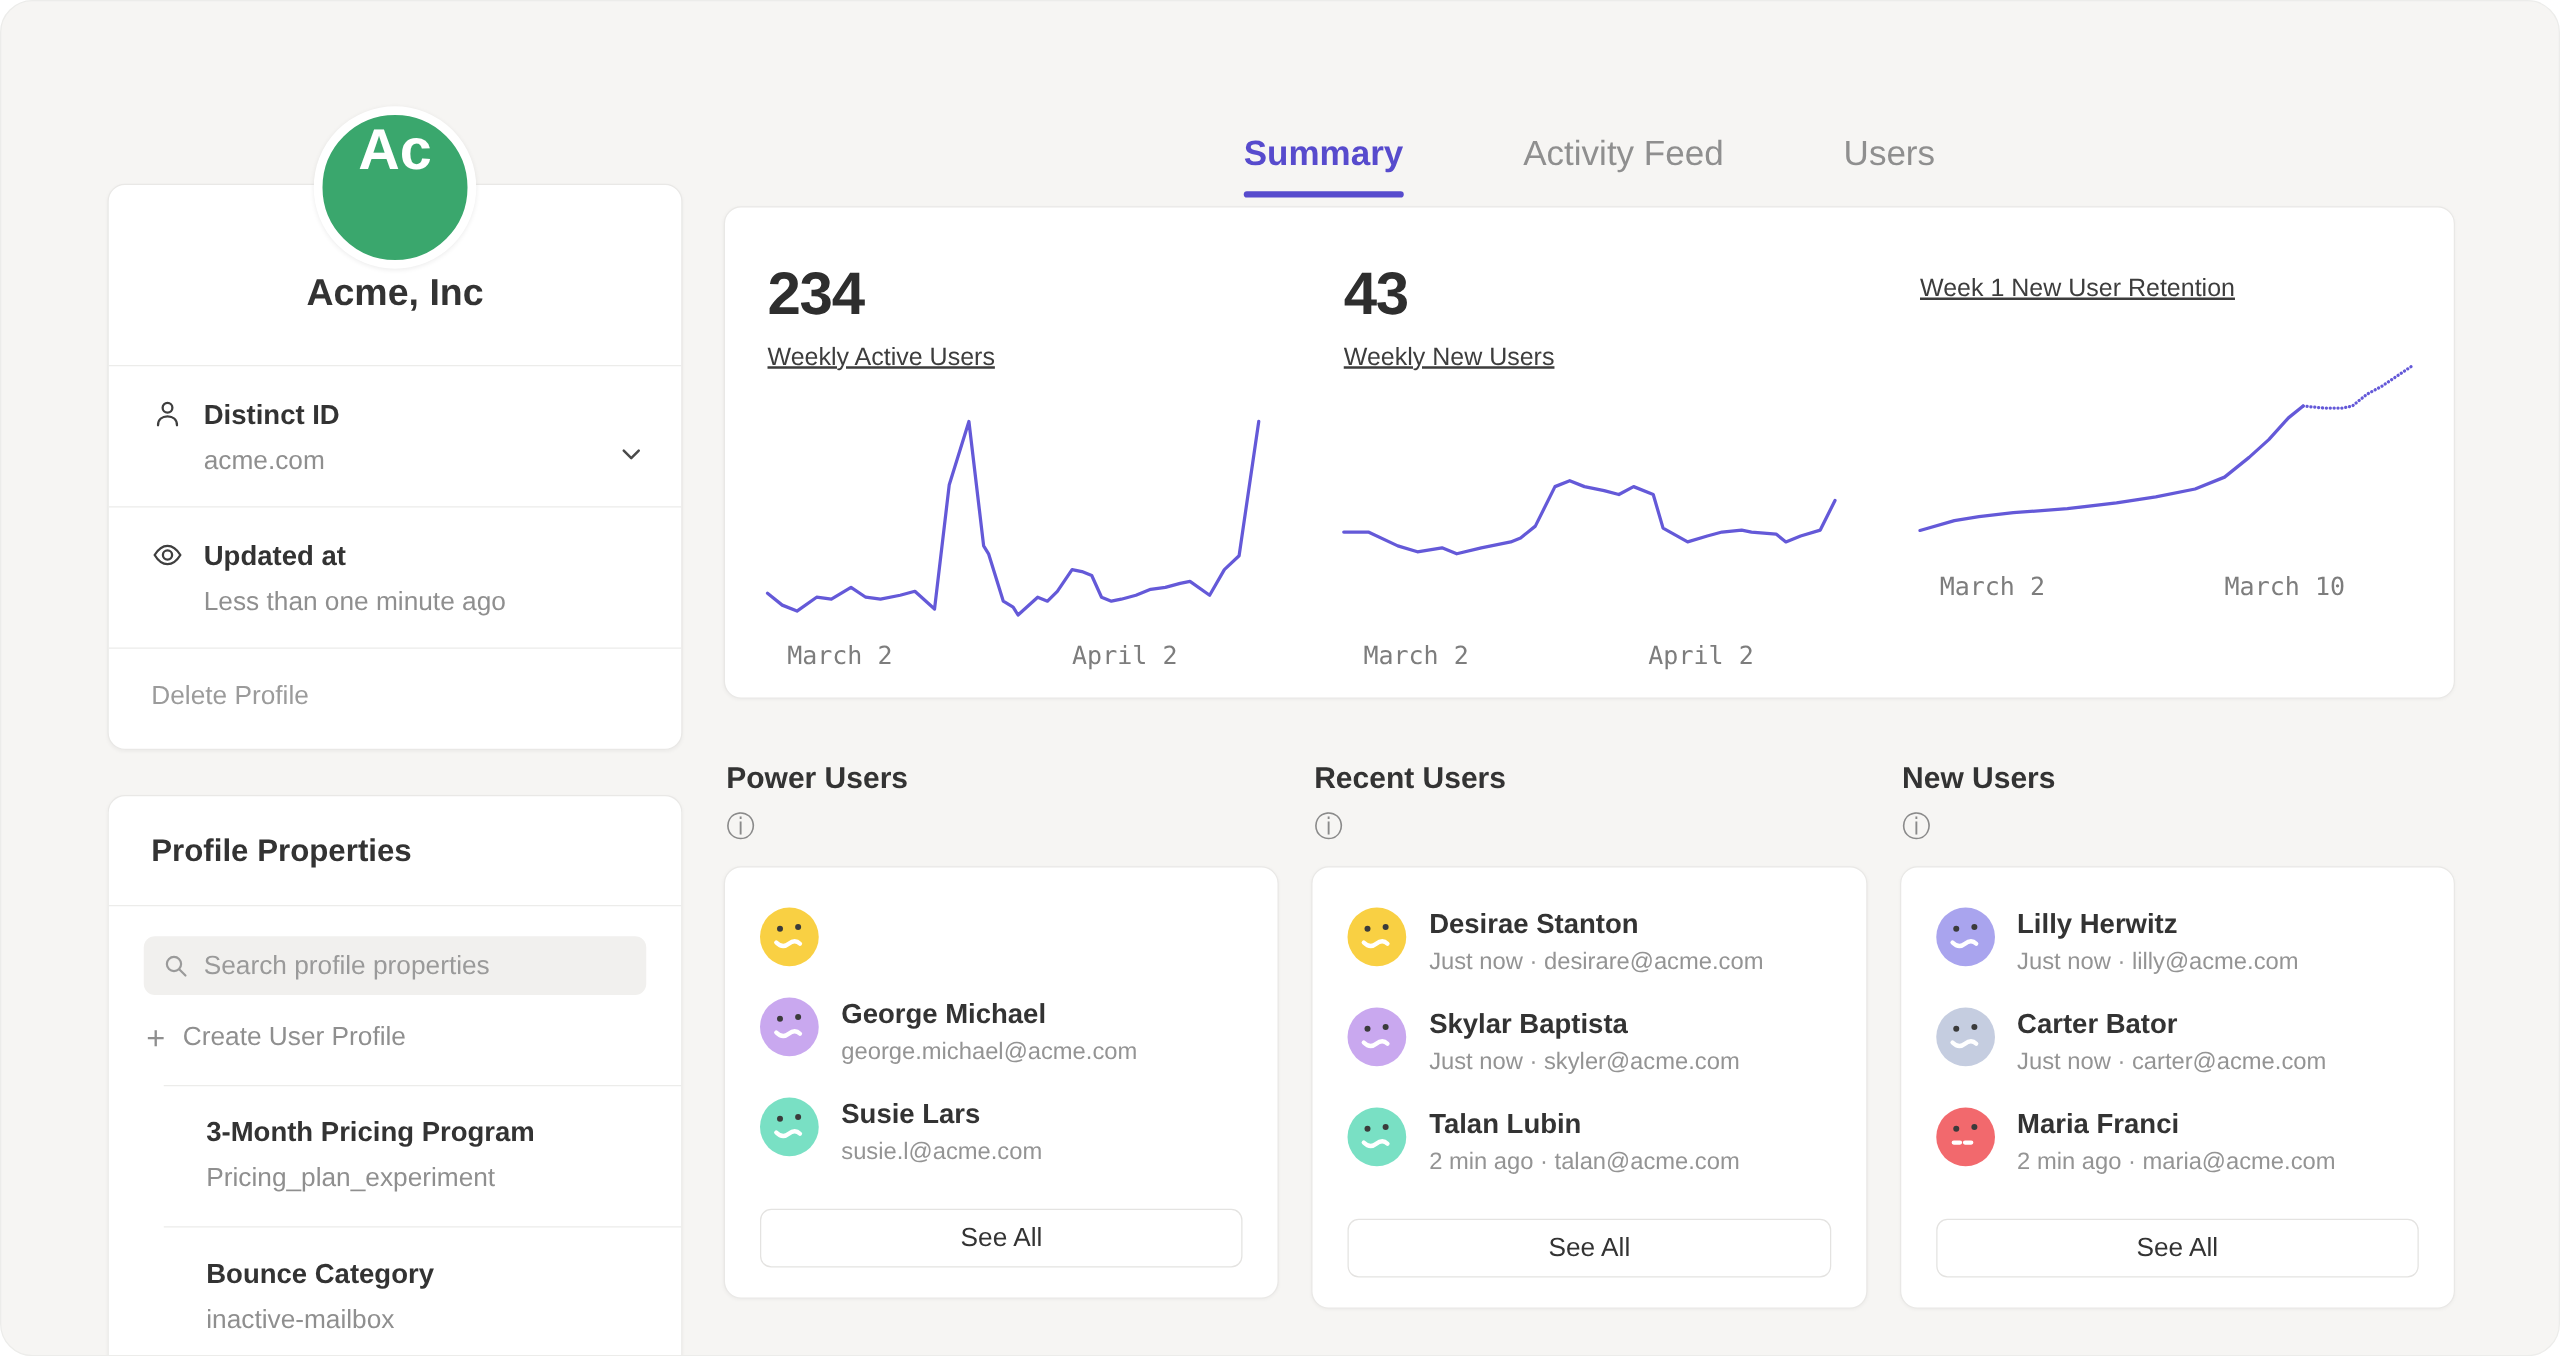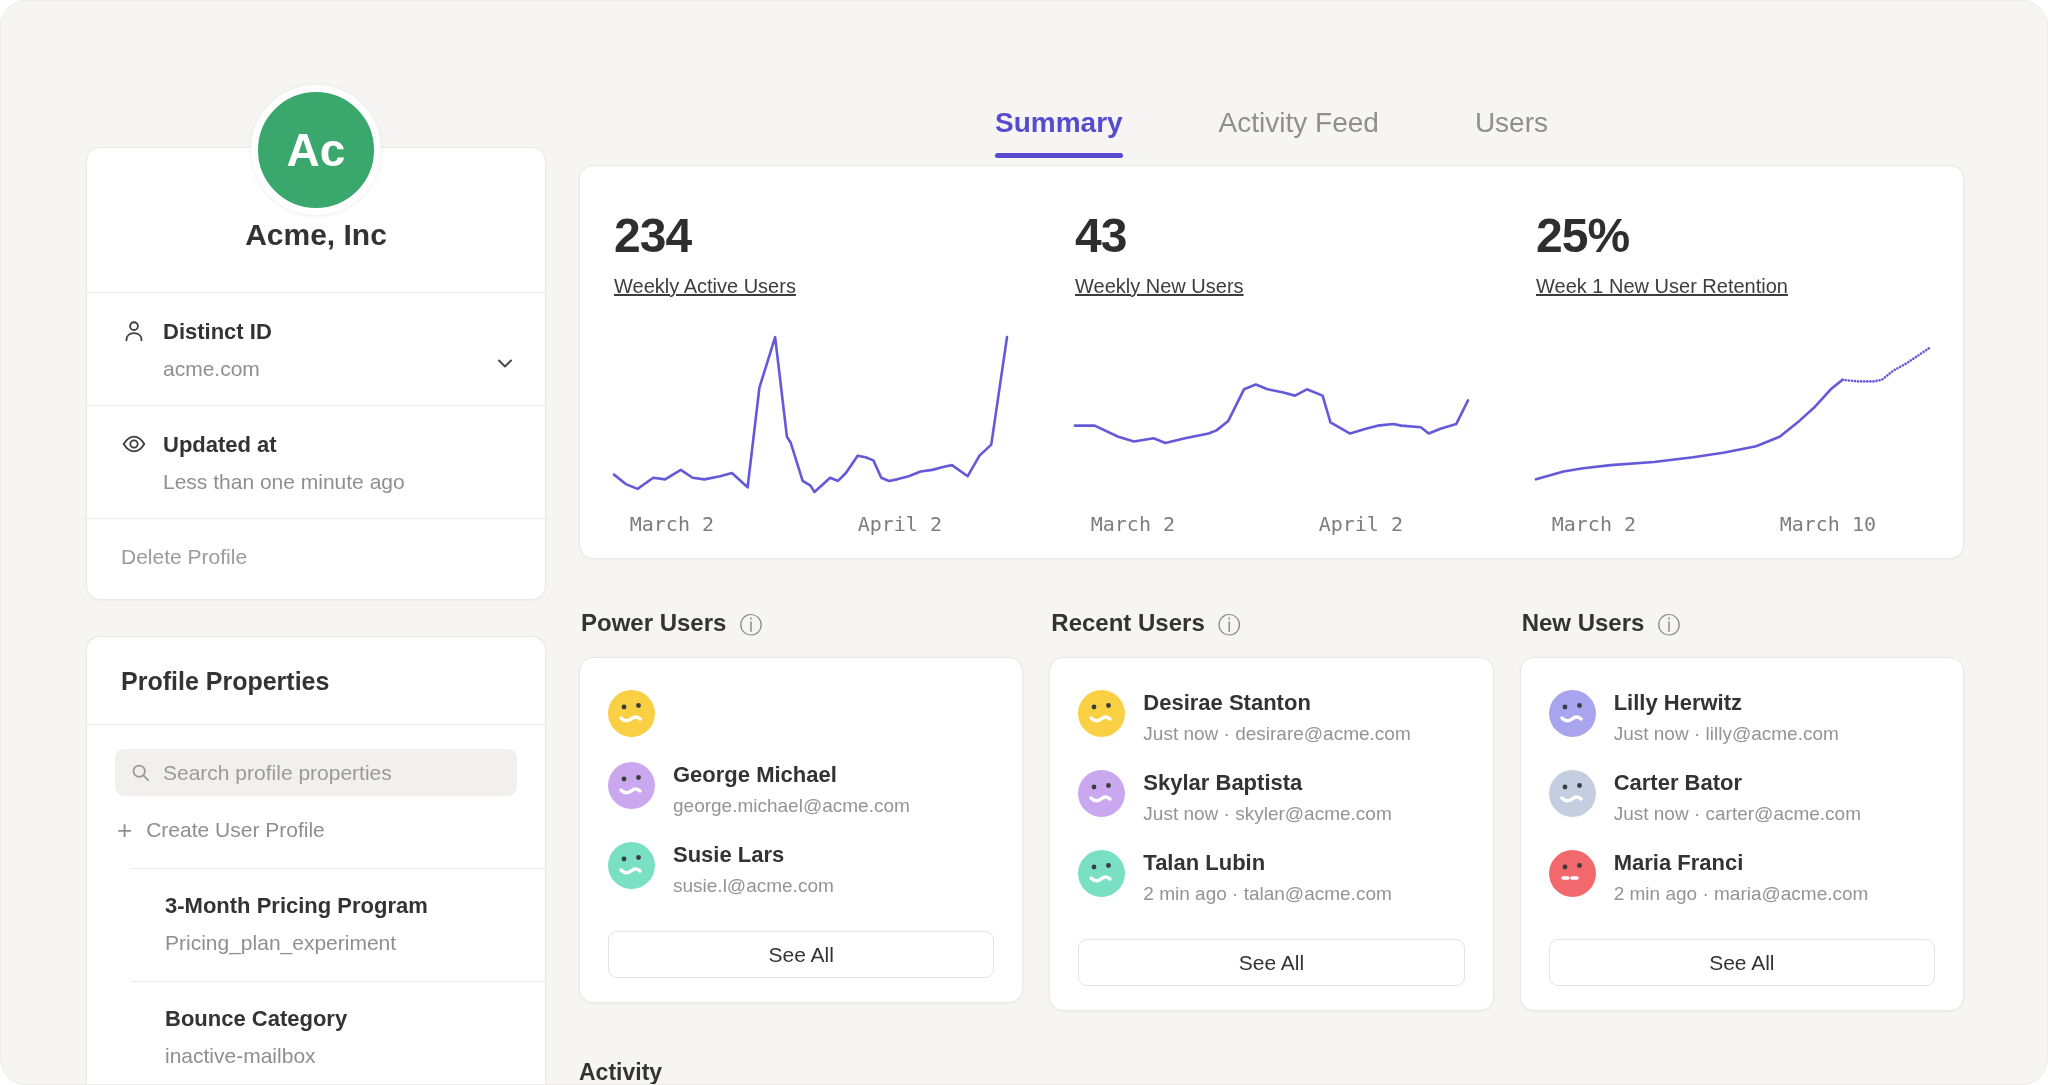--- a/index.html
+++ b/index.html
@@ -12,21 +12,21 @@
     --card-border:#e9e8e6;
   }
   *{box-sizing:border-box;margin:0;padding:0;}
   html,body{width:2048px;height:1085px;background:#ffffff;font-family:"Liberation Sans",sans-serif;}
   .frame{position:absolute;inset:0;width:2048px;height:1085px;background:#f6f5f3;border-radius:26px;border:1px solid #ececea;overflow:hidden;}
   .card{background:#ffffff;border:1px solid var(--card-border);border-radius:14px;box-shadow:0 1px 3px rgba(0,0,0,.04);}
   .divider{height:1px;background:var(--divider);}
 
   
   .sidebar{position:absolute;left:85px;top:0;width:460px;}
-  .avatar{width:130px;height:130px;border-radius:50%;border:7px solid #ffffff;margin:84px auto -68px;position:relative;z-index:2;display:flex;align-items:center;justify-content:center;color:#fff;font-size:46px;font-weight:bold;box-shadow:0 1px 4px rgba(0,0,0,.08);}
+  .avatar{width:130px;height:130px;border-radius:50%;border:7px solid #ffffff;margin:84px auto -68px;position:relative;z-index:2;display:flex;align-items:flex-start;justify-content:center;color:#fff;font-size:46px;font-weight:bold;box-shadow:0 1px 4px rgba(0,0,0,.08);}
   .profile-card{padding-top:70px;}
   .company-name{font-size:30px;font-weight:bold;color:var(--text-dark);text-align:center;margin-bottom:40px;}
   .field-row{display:flex;align-items:flex-start;padding:26px 30px 24px 34px;position:relative;}
   .field-icon{width:26px;height:26px;margin-right:16px;margin-top:-1px;flex:none;}
   .field-icon svg{width:26px;height:26px;stroke:#3f3f3f;fill:none;stroke-width:1.7;stroke-linecap:round;stroke-linejoin:round;}
   .field-label{font-size:22px;font-weight:bold;color:var(--text-dark);}
   .field-value{font-size:21px;color:var(--text-gray);margin-top:12px;}
   .chev{position:absolute;right:28px;bottom:30px;width:24px;height:24px;cursor:pointer;}
   .chev svg{width:24px;height:24px;stroke:#4a4a4a;fill:none;stroke-width:2;stroke-linecap:round;stroke-linejoin:round;}
   .delete-row{padding:26px 34px 30px;font-size:21px;color:#9b9b9b;cursor:pointer;}
@@ -54,21 +54,21 @@
   .stats-card{margin-top:7px;display:grid;grid-template-columns:1fr 1fr 1fr;padding:42px 0 20px;}
   .stat-col{padding:0 34px;}
   .stat-value{font-size:48px;font-weight:bold;color:#2e2e2e;letter-spacing:-1px;}
   .stat-label{font-size:20px;color:#3d3d3d;margin-top:12px;text-decoration:underline;}
   .spark-svg{width:100%;height:158px;margin-top:36px;overflow:visible;display:block;}
   .axis{position:relative;height:26px;margin-top:20px;font-family:"DejaVu Sans Mono",monospace;font-size:20px;color:#7d7d7d;}
   .axis .t0{position:absolute;left:4%;}
   .axis .t1{position:absolute;left:62%;}
 
   .lists-row{display:grid;grid-template-columns:1fr 1fr 1fr;gap:26px;margin-top:50px;}
-  .list-header{display:flex;align-items:flex-end;gap:13px;margin:0 0 20px 2px;}
+  .list-header{display:flex;align-items:flex-start;gap:13px;margin:0 0 20px 2px;flex-direction:column;}
   .list-title{font-size:24px;font-weight:bold;color:var(--text-dark);}
   .info{font-size:23px;color:#8a8a8a;line-height:1;cursor:pointer;}
   .list-card{padding:32px 28px 24px;}
   .user-row{display:flex;gap:18px;align-items:flex-start;margin-bottom:25px;cursor:pointer;}
   .u-avatar{width:47px;height:47px;border-radius:50%;flex:none;}
   .u-name{font-size:22px;font-weight:bold;color:#333;}
   .u-detail{font-size:19px;color:#949494;margin-top:7px;}
   .see-all{width:100%;height:47px;background:#fff;border:1px solid #e4e3e1;border-radius:9px;font-size:21px;color:#333;font-family:"Liberation Sans",sans-serif;cursor:pointer;margin-top:9px;}
 
   .activity-title{margin-top:48px;font-size:23px;font-weight:bold;color:var(--text-dark);}
@@ -186,21 +186,20 @@
         <div class="stat-label">Weekly New Users</div>
         <svg class="spark-svg" viewBox="0 0 100 100" preserveAspectRatio="none">
             <polyline points="0,58 5,58 11,65 15,68 20,66 23,69 28,66 34,63 36,61 39,55 43,35 46,32 49,35 53,37 56,39 59,35 63,39 65,56 70,63 74,60 77,58 81,57 83,58 88,59 90,63 93,60 97,57 100,42" fill="none" stroke="#6459D8" stroke-width="2.6" vector-effect="non-scaling-stroke" stroke-linejoin="round" stroke-linecap="round"></polyline>
           </svg>
         <div class="axis">
           <span class="t0">March 2</span>
           <span class="t1">April 2</span>
         </div>
       </div>
       <div class="stat-col">
-        <div class="stat-value">25%</div>
         <div class="stat-label">Week 1 New User Retention</div>
         <svg class="spark-svg" viewBox="0 0 100 100" preserveAspectRatio="none">
             <polyline points="0,92 7,87 12,85 19,83 30,81 40,78 48,75 56,71 62,65 67,55 71,46 75,35 78,29" fill="none" stroke="#6459D8" stroke-width="2.6" vector-effect="non-scaling-stroke" stroke-linejoin="round" stroke-linecap="round"></polyline>
             <polyline points="78,29 82,30 86,30 88,29 91,23 94,19 97,14 100,9" fill="none" stroke="#6459D8" stroke-width="2.6" vector-effect="non-scaling-stroke" stroke-linejoin="round" stroke-linecap="round" stroke-dasharray="0.1 3"></polyline>
           </svg>
         <div class="axis">
           <span class="t0">March 2</span>
           <span class="t1">March 10</span>
         </div>
       </div>

